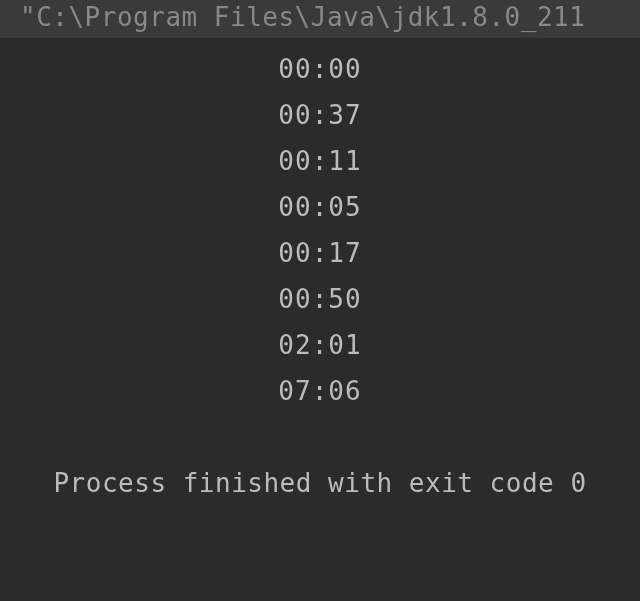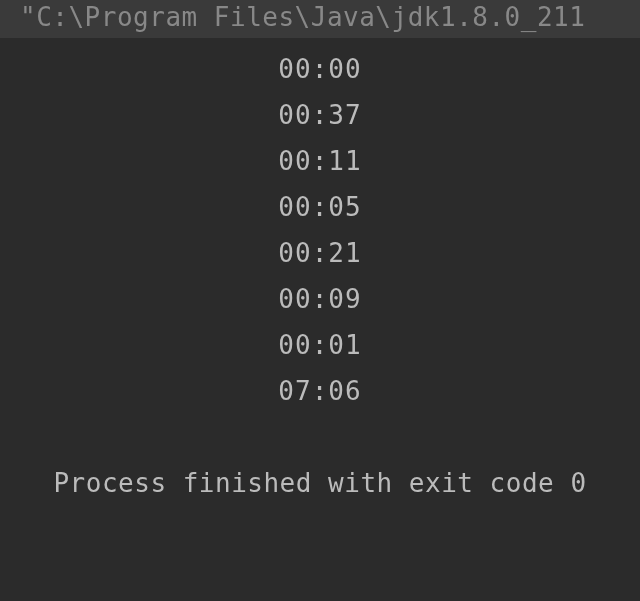--- a/index.html
+++ b/index.html
@@ -53,20 +53,20 @@
 </head>
 <body>
 
 <div class="console">
   <div class="command-line">"C:\Program Files\Java\jdk1.8.0_211</div>
   <div class="output-area">
     <div class="output-line">00:00</div>
     <div class="output-line">00:37</div>
     <div class="output-line">00:11</div>
     <div class="output-line">00:05</div>
-    <div class="output-line">00:21</div>
-    <div class="output-line">00:09</div>
-    <div class="output-line">00:01</div>
+    <div class="output-line">00:17</div>
+    <div class="output-line">00:50</div>
+    <div class="output-line">02:01</div>
     <div class="output-line">07:06</div>
     <div class="blank-line"></div>
     <div class="exit-line">Process finished with exit code 0</div>
   </div>
 </div>
 
 </body></html>

